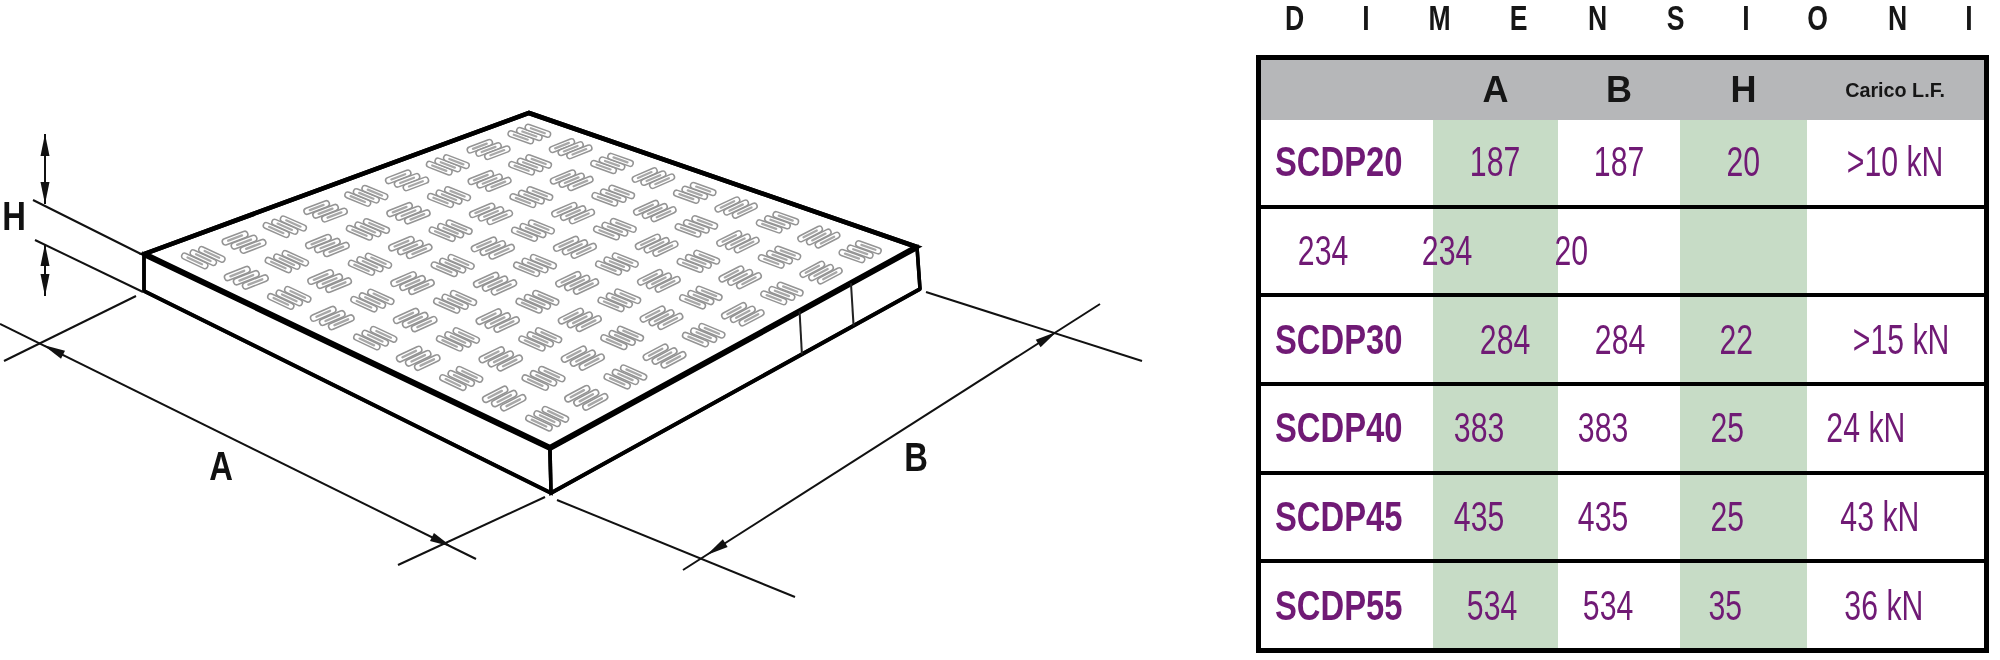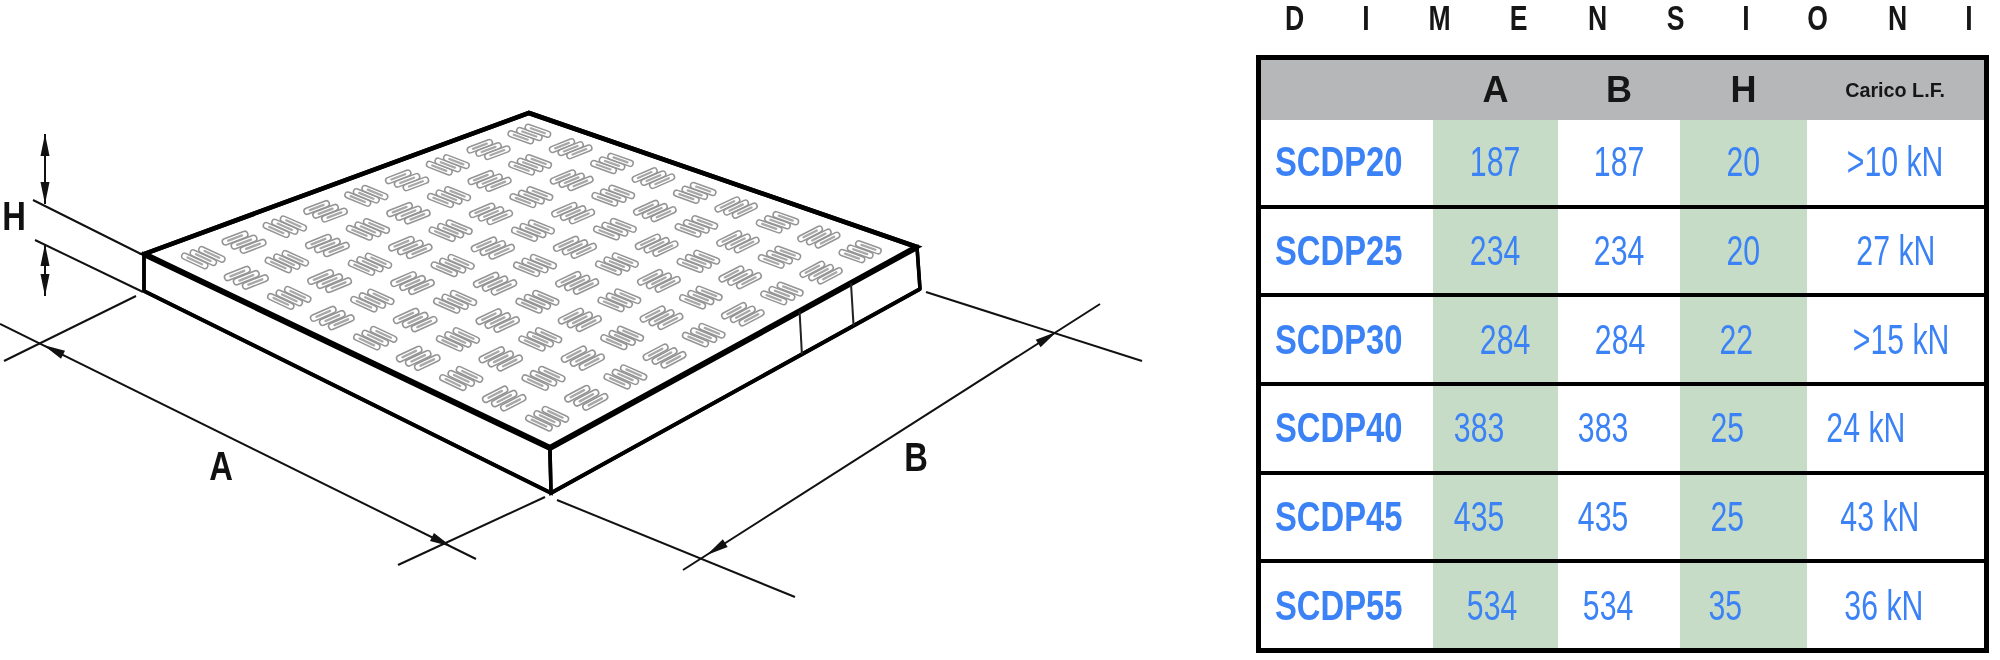--- a/index.html
+++ b/index.html
@@ -14,21 +14,21 @@
              border:5px solid #000;box-sizing:border-box;background:#fff;}
   #bands{position:absolute;left:0;top:60px;right:0;bottom:0;}
   .band{position:absolute;top:0;bottom:0;}
   #thead{position:relative;display:flex;height:60px;background:#b6b7b9;align-items:center;}
   .hcell{font-weight:bold;font-size:36px;color:#161616;text-align:center;white-space:nowrap;}
   .hcell.last{font-size:21px;}
   .hcell.last span{display:inline-block;transform:scaleX(0.94);}
   #rows{position:absolute;left:0;top:60px;right:0;bottom:0;display:flex;flex-direction:column;}
   .trow{position:relative;flex:1;display:flex;align-items:center;border-top:4px solid #000;}
   .trow:first-child{border-top:none;}
-  .cell{text-align:center;font-size:42px;color:#3b82f6;white-space:nowrap;}
+  .cell{text-align:center;font-size:42px;color:#701a75;white-space:nowrap;}
   .cell span{display:inline-block;transform:scaleX(0.72);}
   .name{font-weight:bold;text-align:left;padding-left:14px;box-sizing:border-box;}
   .name span{transform:scaleX(0.78);transform-origin:left center;}
 </style>
 </head>
 <body>
 
 <div id="stage">
   <svg id="drawing" width="1240" height="660" viewBox="0 0 1240 660">
     <g id="plate">
@@ -827,25 +827,23 @@
       </div>
     <div id="rows">
         <div class="trow">
           <div class="cell name" style="width: 172px;"><span>SCDP20</span></div>
           <div class="cell" style="width: 125px;"><span>187</span></div>
           <div class="cell" style="width: 122px;"><span>187</span></div>
           <div class="cell" style="width: 127px;"><span>20</span></div>
           <div class="cell" style="width: 177px;"><span>&gt;10 kN</span></div>
         </div>
         <div class="trow">
-          <div class="cell name" style="width: 172px;"><span>SCDP25</span></div>
           <div class="cell" style="width: 125px;"><span>234</span></div>
           <div class="cell" style="width: 122px;"><span>234</span></div>
           <div class="cell" style="width: 127px;"><span>20</span></div>
-          <div class="cell" style="width: 177px;"><span>27 kN</span></div>
         </div>
         <div class="trow">
           <div class="cell name" style="width: 198px;"><span>SCDP30</span></div>
           <div class="cell" style="width: 125px;"><span>284</span></div>
           <div class="cell" style="width: 122px;"><span>284</span></div>
           <div class="cell" style="width: 127px;"><span>22</span></div>
           <div class="cell" style="width: 177px; margin-left: 24px;"><span>&gt;15 kN</span></div>
         </div>
         <div class="trow">
           <div class="cell name" style="width: 156px;"><span>SCDP40</span></div>

